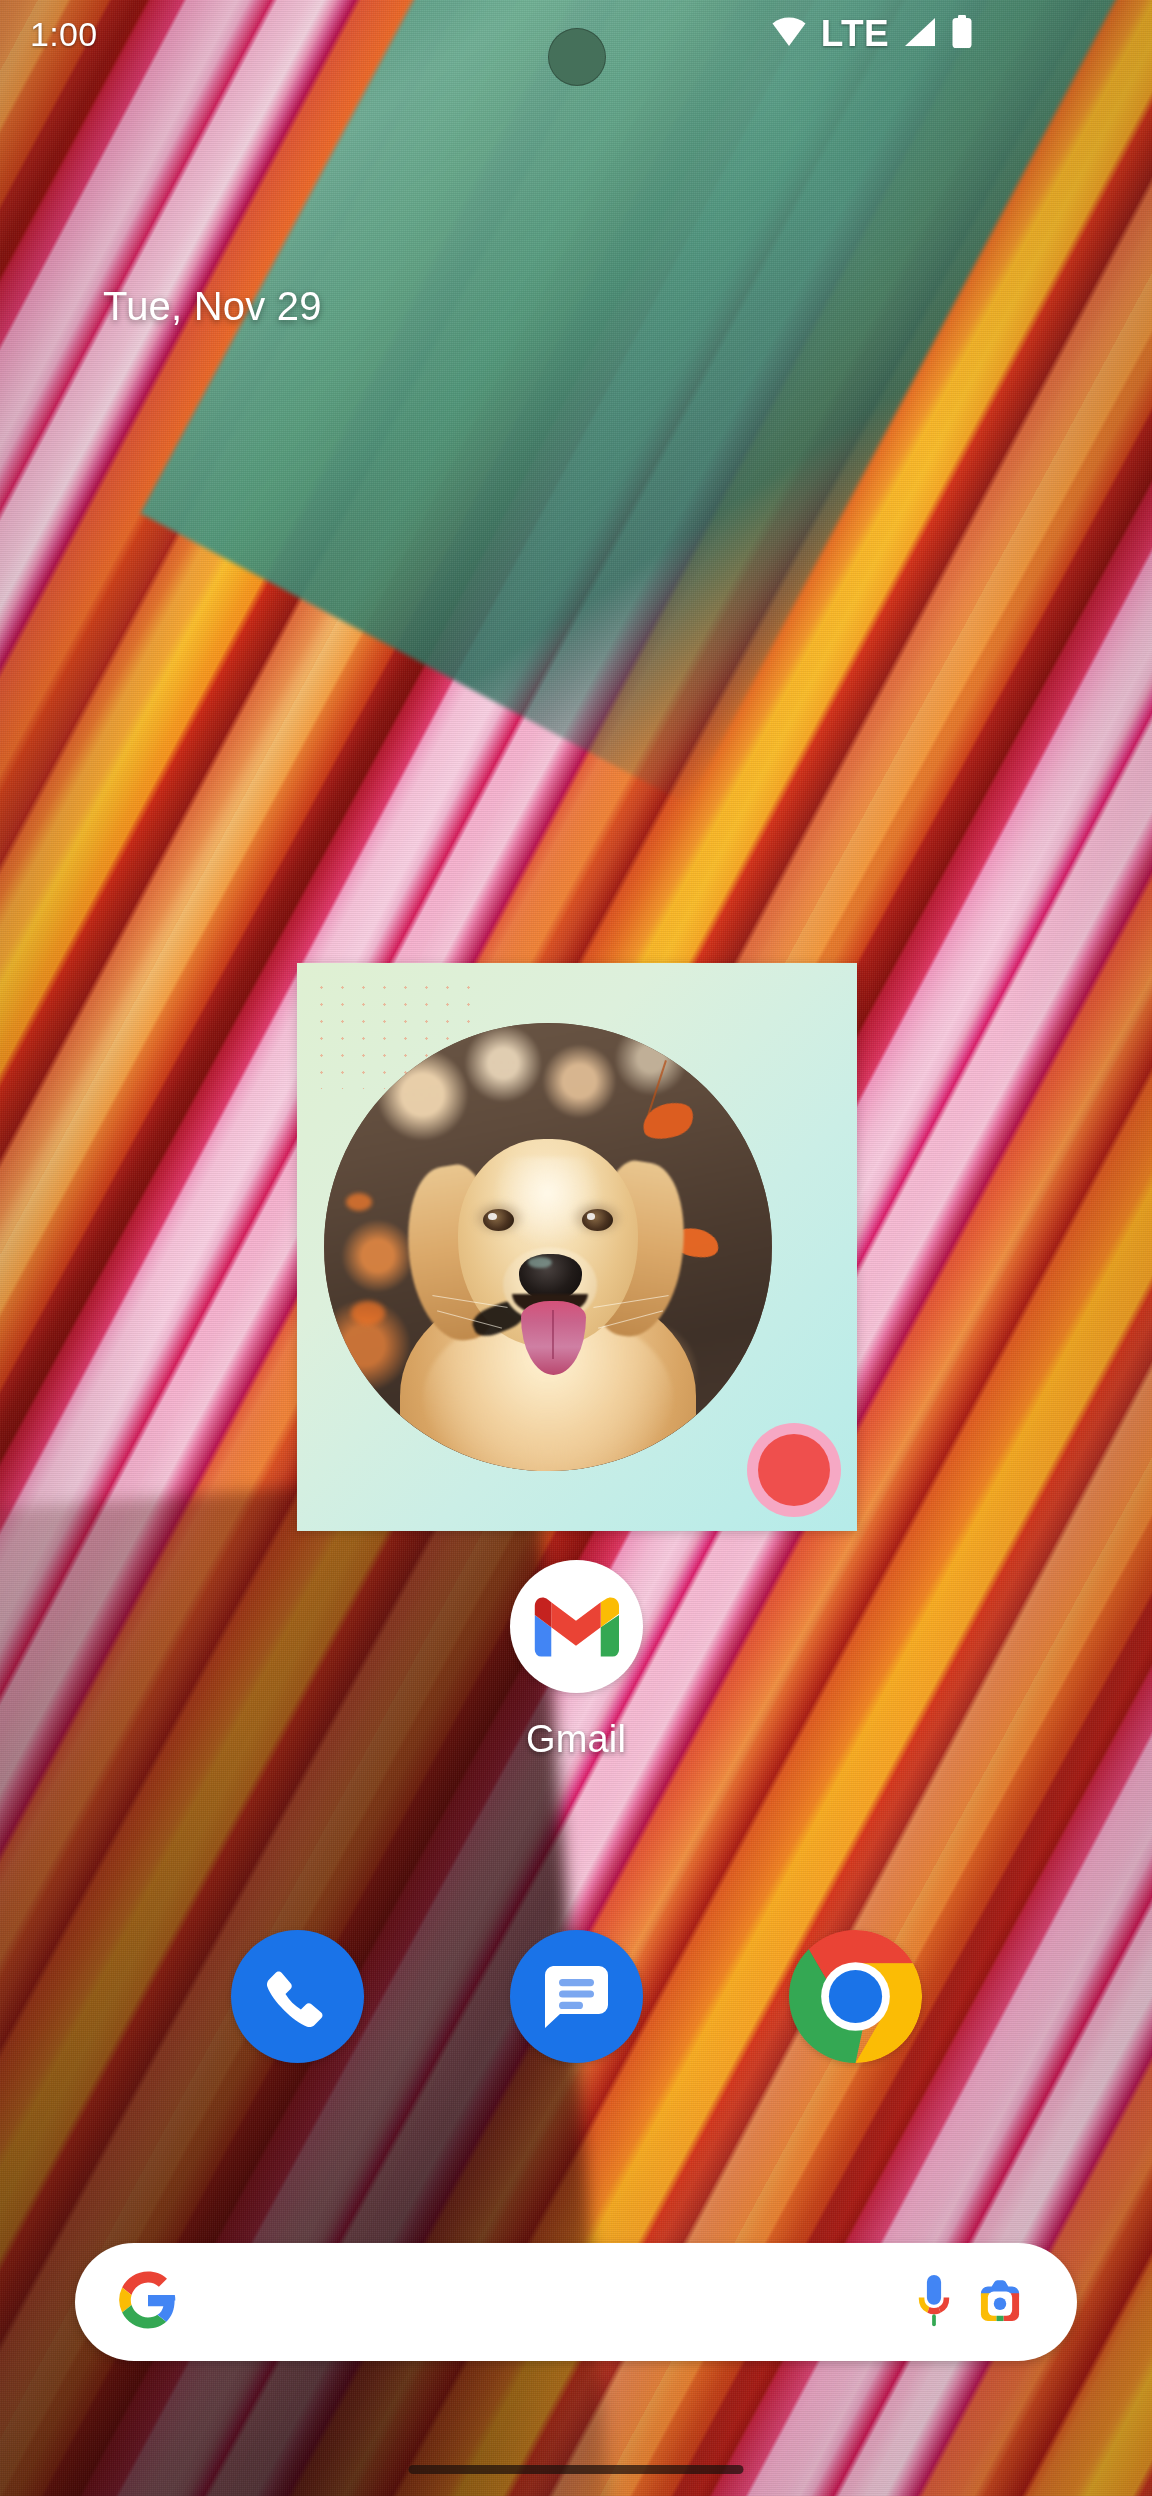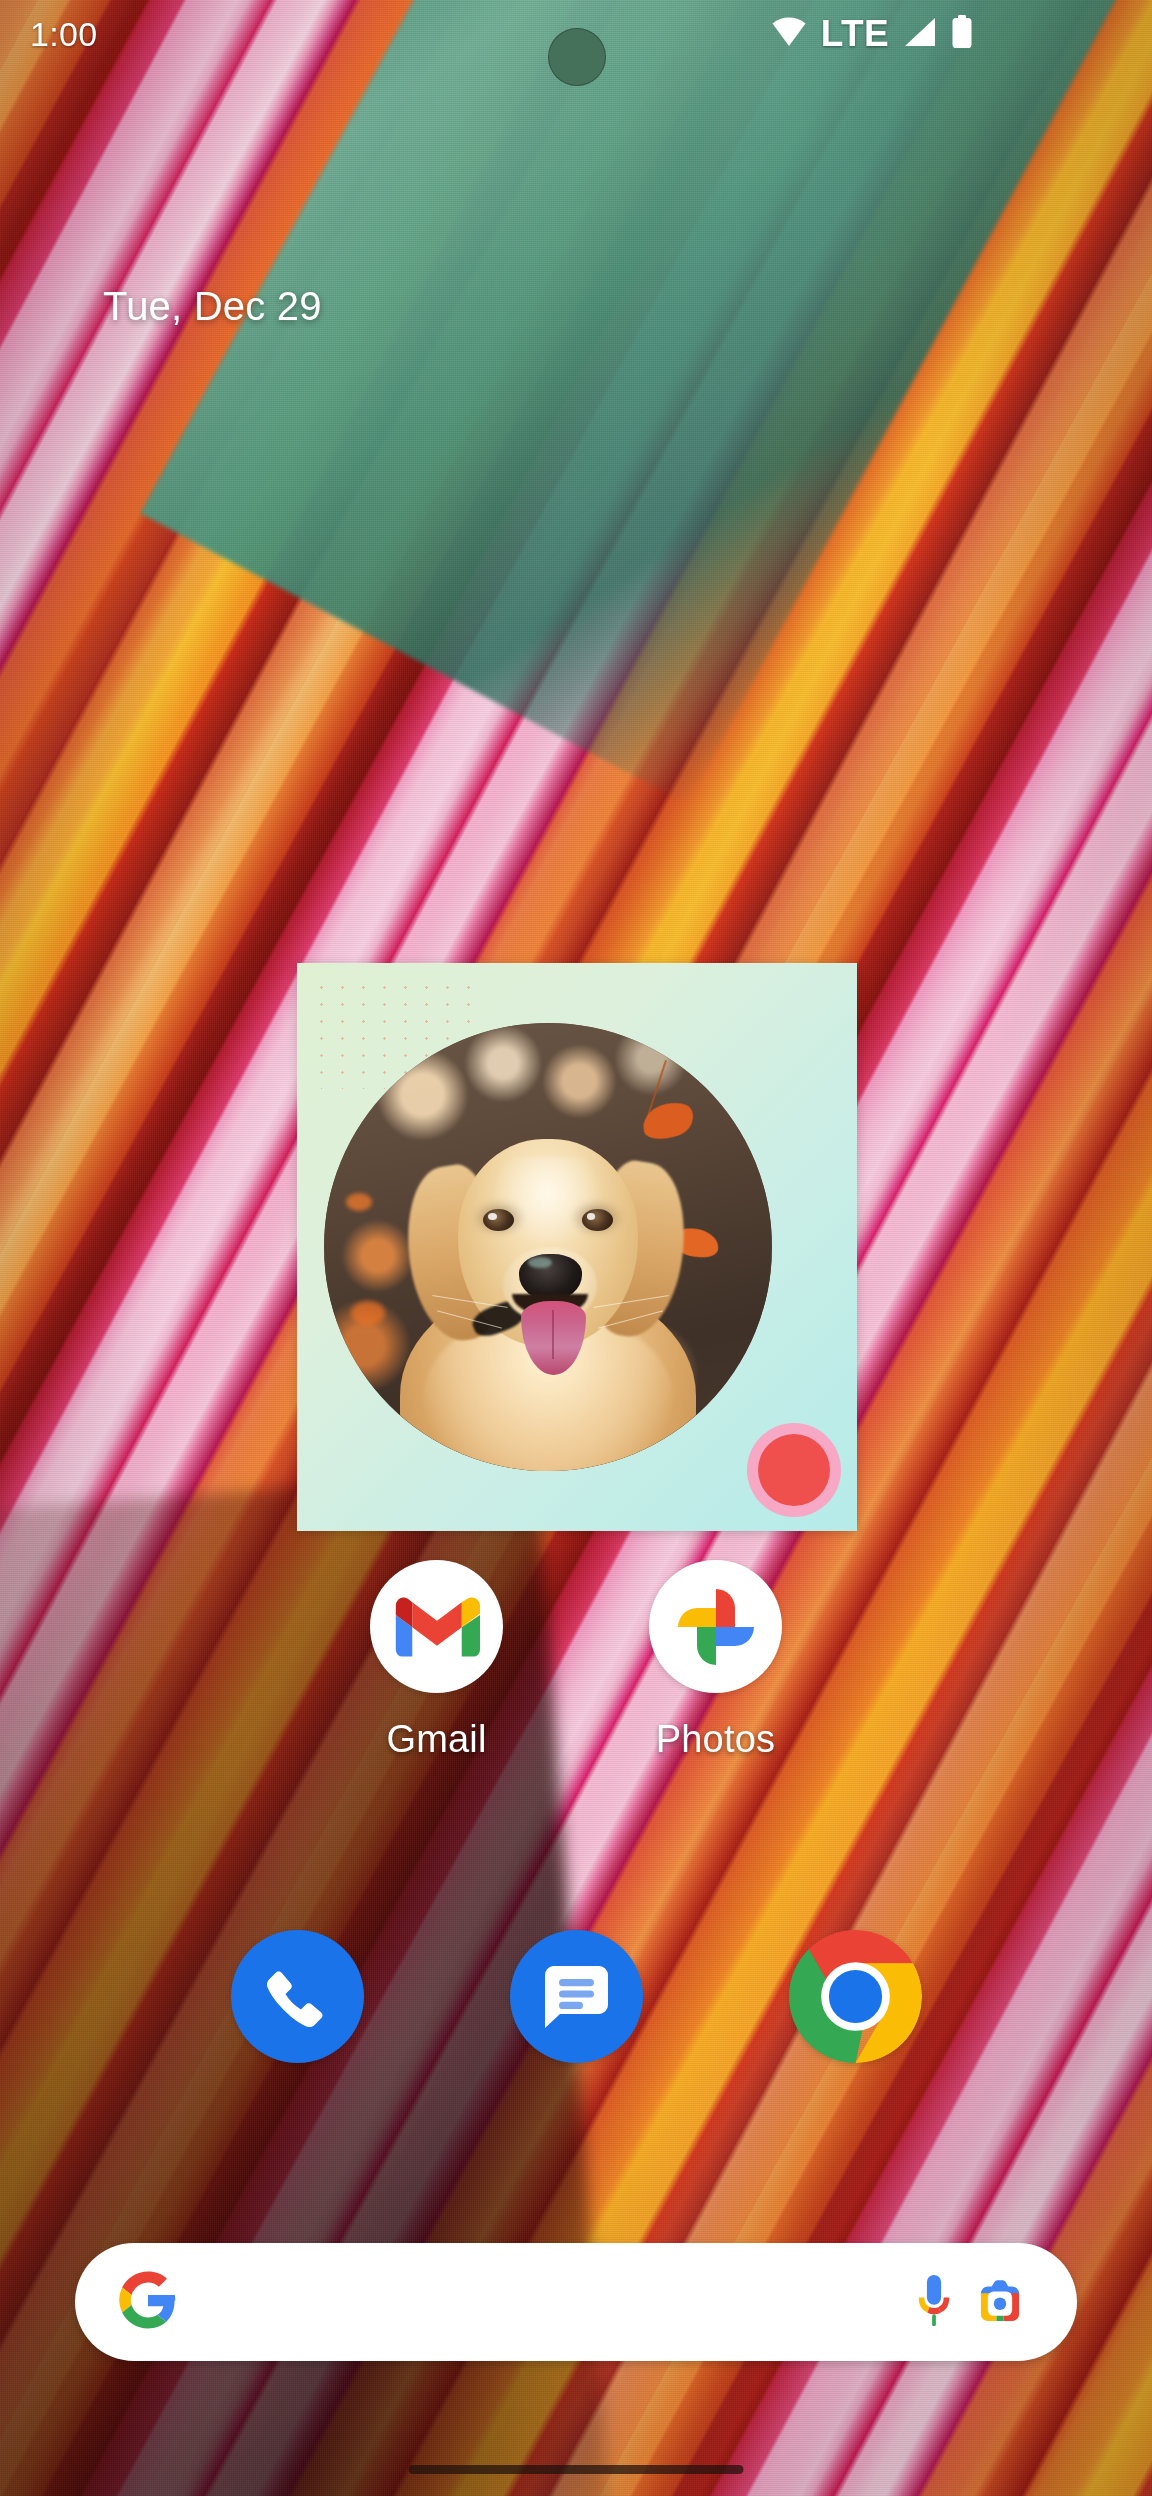--- a/index.html
+++ b/index.html
@@ -269,21 +269,21 @@
     <span class="si">
       <svg width="22" height="34" viewBox="0 0 22 34">
         <rect x="7" y="0" width="8" height="4" rx="1.2" fill="#fff"></rect>
         <rect x="1.5" y="3" width="19" height="30" rx="3.6" fill="#fff"></rect>
       </svg>
     </span>
   </div>
 </div>
 <div id="camera-cutout"></div>
 
-<div id="date-widget">Tue, Dec 29</div>
+<div id="date-widget">Tue, Nov 29</div>
 
 <div id="photo-widget">
   <div class="dot-speckle"></div>
 
   <div id="photo-circle">
     <div class="pc-bg"></div>
     <div class="stem"></div>
     <div class="leaf l1"></div>
     <div class="leaf l2"></div>
     <div class="leaf l3"></div>
@@ -329,31 +329,20 @@
         <path d="M3.6 34.5h6.6V18.2L1 11.3v19.6a3.6 3.6 0 0 0 3.6 3.6z" fill="#4285F4"></path>
         <path d="M37.8 34.5h6.6a3.6 3.6 0 0 0 3.6-3.6V11.3l-10.2 6.9z" fill="#34A853"></path>
         <path d="M37.8 4.2v14l10.2-7.6V6.1c0-3.7-4.3-5.9-7.3-3.7z" fill="#FBBC04"></path>
         <path d="M10.2 18.2V4.2L24 14.5l13.8-10.3v14L24 28.5z" fill="#EA4335"></path>
         <path d="M1 6.1v5.2l9.2 6.9V4.2L7.9 2.4C4.9.2 1 2.4 1 6.1z" fill="#C5221F"></path>
       </svg>
     </div>
     <div class="app-label">Gmail</div>
   </div>
 
-  <div class="app">
-    <div class="app-icon">
-      <svg width="88" height="88" viewBox="0 0 44 44">
-        <path d="M22 3c5.2 0 9.5 4.3 9.5 9.5V22H22z" fill="#EA4335"></path>
-        <path d="M41 22c0 5.2-4.3 9.5-9.5 9.5H22V22z" fill="#4285F4"></path>
-        <path d="M22 41c-5.2 0-9.5-4.3-9.5-9.5V22H22z" fill="#34A853"></path>
-        <path d="M3 22c0-5.2 4.3-9.5 9.5-9.5H22V22z" fill="#FBBC05"></path>
-      </svg>
-    </div>
-    <div class="app-label">Photos</div>
-  </div>
 
 
 </div>
 
 <div id="dock">
 
   <div class="dock-item">
     <div class="dock-icon" style="background:#1A73E8;">
       <svg width="78" height="78" viewBox="0 0 40 40">
         <path d="M12.1 7.6c-.8-.9-2.2-.9-3 0l-3.4 3.4c-1 1-1.4 2.5-.9 3.8C7.4 22 18 32.6 25.2 35.2c1.3.5 2.8.1 3.8-.9l3.4-3.4c.9-.8.9-2.2 0-3l-5-4.2c-.8-.7-2-.7-2.8.1l-2.6 2.6c-3.2-1.9-6-4.7-7.9-7.9l2.6-2.6c.8-.8.8-2 .1-2.8z" fill="#fff"></path>

